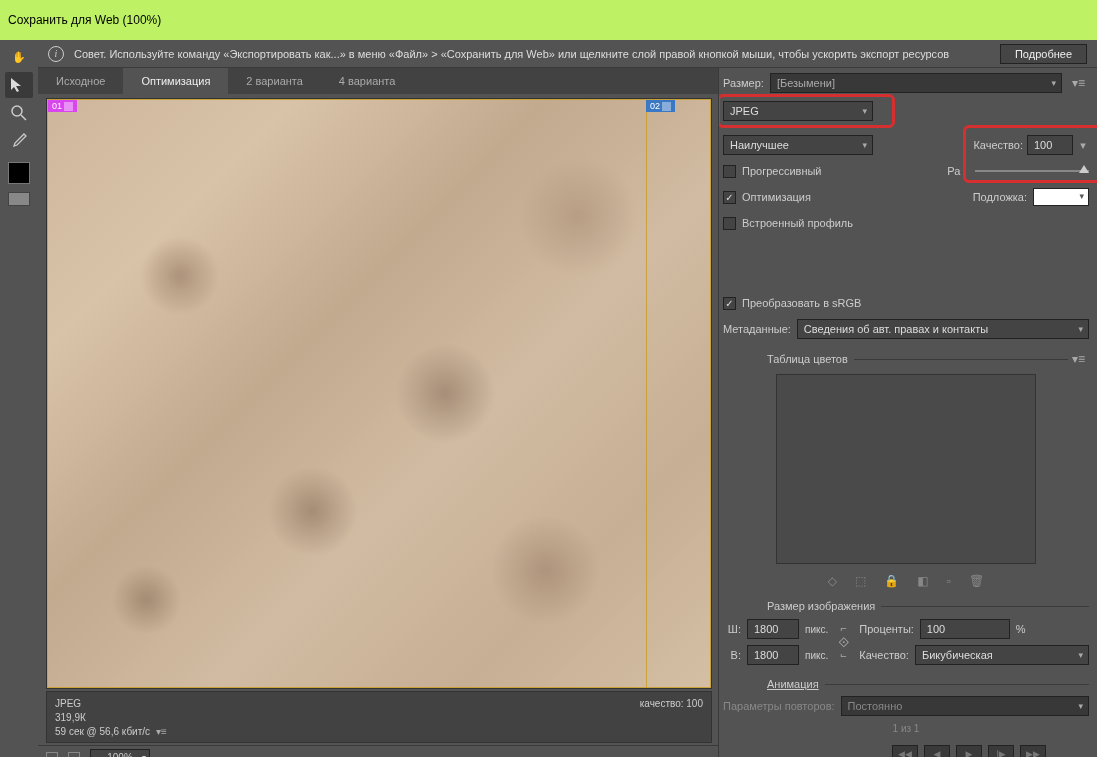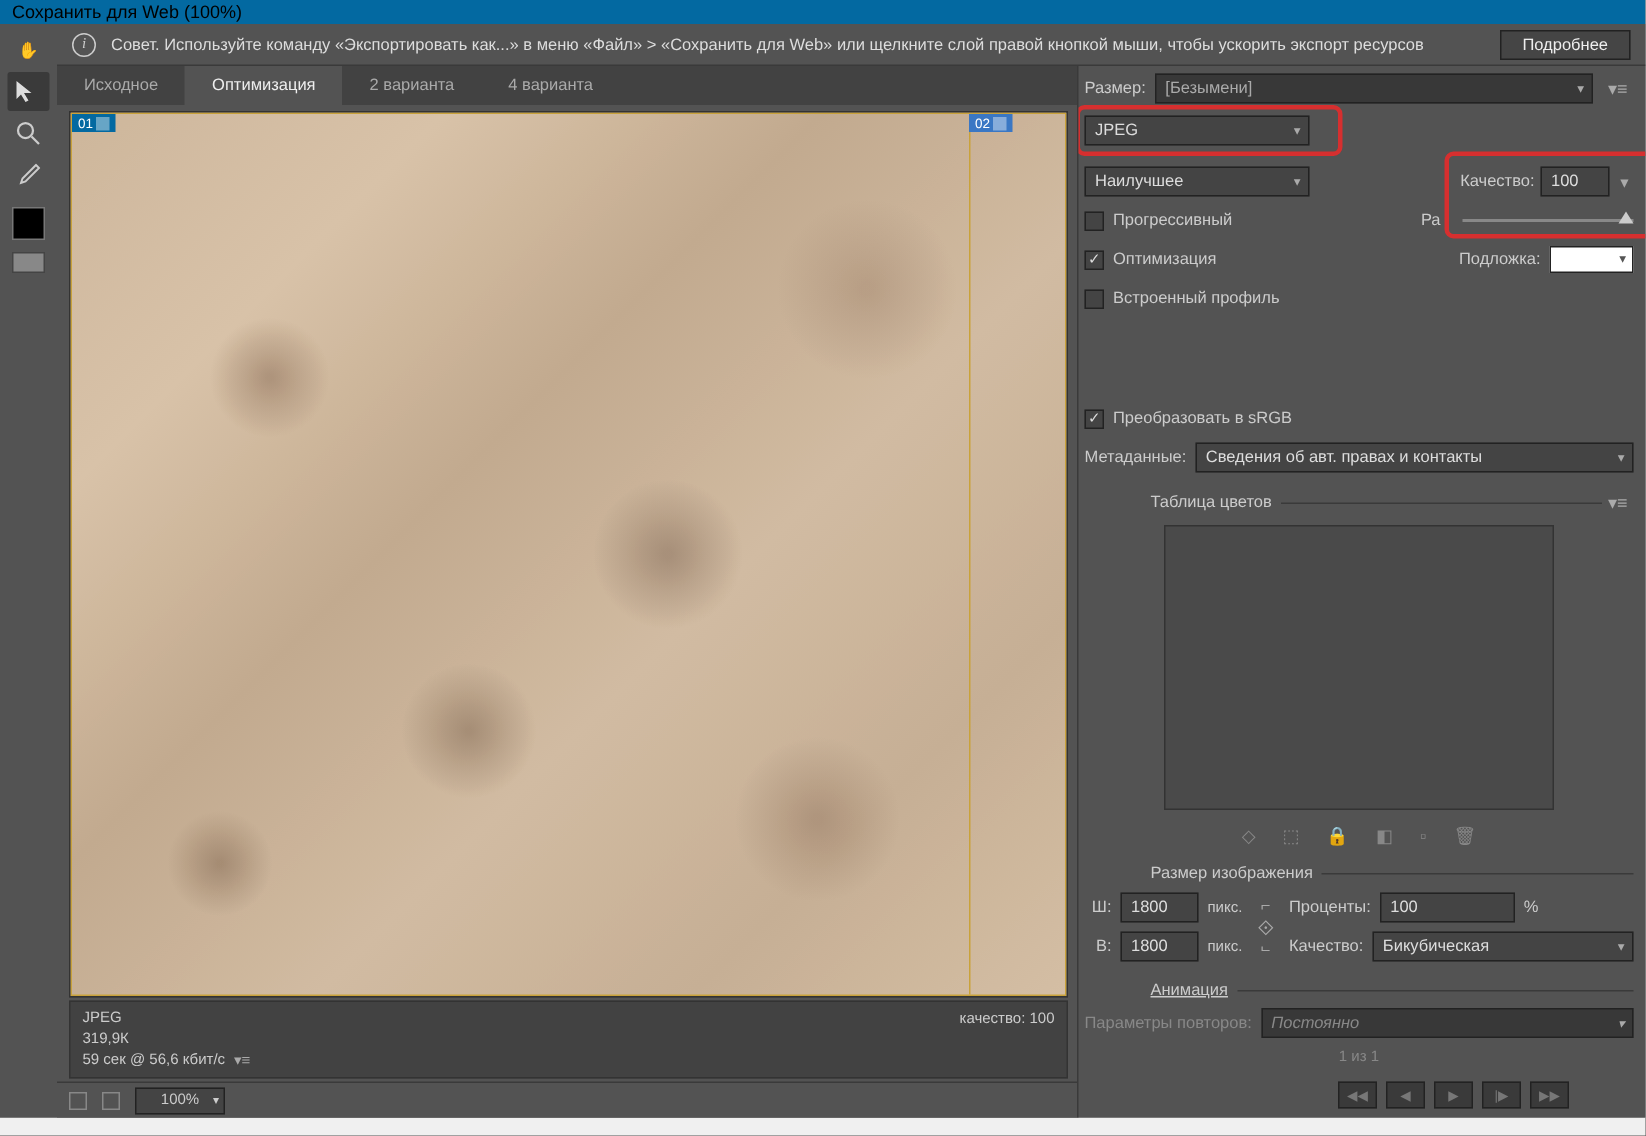--- a/index.html
+++ b/index.html
@@ -1,17 +1,17 @@
 <!DOCTYPE html>
 <html><head>
 <meta charset="utf-8">
 <style>
   * { box-sizing: border-box; margin: 0; padding: 0; font-family: "Segoe UI", Tahoma, sans-serif; }
   body { background: #f0f0f0; width: 1097px; height: 757px; overflow: hidden; font-size: 11px; color: #ccc; }
-  .titlebar { height: 16px; background: #0369a1; color: #000; display: flex; align-items: center; padding: 0 8px; font-size: 12px; }
+  .titlebar { height: 40px; background: #bef264; color: #000; display: flex; align-items: center; padding: 0 8px; font-size: 12px; }
   .main { display: flex; height: 729px; background: #535353; }
   .tool-col { width: 38px; background: #535353; display: flex; flex-direction: column; align-items: center; padding-top: 4px; gap: 2px; }
   .tool-btn { width: 28px; height: 26px; display: flex; align-items: center; justify-content: center; color: #ccc; border-radius: 2px; }
   .tool-btn.active { background: #3a3a3a; }
   .color-sw { width: 22px; height: 22px; background: #000; border: 1px solid #777; margin-top: 6px; }
   .toggle-sw { width: 22px; height: 14px; background: #888; margin-top: 6px; border: 1px solid #444; }
   .content { flex: 1; display: flex; flex-direction: column; }
   .infobar { height: 28px; background: #535353; border-bottom: 1px solid #3a3a3a; display: flex; align-items: center; padding: 0 10px; gap: 10px; }
   .info-icon { width: 16px; height: 16px; border: 1.5px solid #ccc; border-radius: 50%; display: flex; align-items: center; justify-content: center; font-size: 10px; font-style: italic; font-family: serif; }
   .info-text { flex: 1; color: #ddd; font-size: 11px; white-space: nowrap; overflow: hidden; }
@@ -28,21 +28,21 @@
     radial-gradient(circle at 80% 20%, rgba(140,110,90,.3) 4px, transparent 60px),
     radial-gradient(circle at 40% 70%, rgba(110,85,65,.4) 2px, transparent 45px),
     radial-gradient(circle at 75% 80%, rgba(130,100,80,.35) 3px, transparent 55px),
     radial-gradient(circle at 15% 85%, rgba(115,88,68,.4) 2px, transparent 35px),
     linear-gradient(135deg, #c9b39a 0%, #d4bfa6 20%, #bfa88e 40%, #cdb8a0 60%, #c3ad94 80%, #d0bba2 100%);
     filter: contrast(1.05);
   }
   .slice-overlay { position: absolute; inset: 0; border: 1px solid #c9a23a; }
   .slice-divider { position:absolute; top:0; bottom:0; left: 598px; width:1px; background:#c9a23a; }
   .slice-badge { position: absolute; top: 0; font-size: 9px; padding: 1px 4px; color: #fff; display:flex; align-items:center; gap:2px;}
-  .sb1 { left: 0; background: #0369a1; }
+  .sb1 { left: 0; background: #d946ef; }
   .sb2 { left: 598px; background: #3a77c4; }
   .sb-icon { width:9px; height:9px; background: rgba(255,255,255,0.4); display:inline-block; }
   .preview-info { height: 52px; margin: 0 6px 2px 8px; background: #424242; border: 1px solid #333; padding: 4px 8px; color: #ccc; font-size: 10px; position: relative; display:flex; flex-direction:column; justify-content:space-around;}
   .quality-lbl { position: absolute; right: 8px; top: 6px; }
   .status-row { height: 24px; display: flex; align-items: center; padding: 0 8px; gap: 10px; color: #ccc; font-size: 10px; background:#535353; border-top:1px solid #3a3a3a;}
   .sr-box { width:12px; height:12px; border:1px solid #888; }
   .zoom-dd { width:60px; height:18px; background:#444; border:1px solid #222; color:#ccc; display:flex; align-items:center; justify-content:center; font-size:10px; position:relative;}
   .zoom-dd:after{content:"▾"; position:absolute; right:3px; font-size:8px;}
 
   .right-panel { flex: 1; background: #535353; border-left: 1px solid #3a3a3a; padding: 4px 8px 4px 4px; display: flex; flex-direction: column; gap: 4px; overflow:hidden;}
@@ -272,21 +272,21 @@
             </div>
           </div>
         </div>
 
         <div class="section-header" style="margin-top:6px;text-decoration:underline;">
           <span>Анимация</span>
           <div class="dash"></div>
         </div>
         <div class="anim-row">
           <span class="lbl" style="color:#888">Параметры повторов:</span>
-          <div class="dd light" style="flex:1; color:#888;font-style:italic;">Постоянно</div>
+          <div class="dd light" style="flex:1; color:#888;">Постоянно</div>
         </div>
         <div class="pager">1 из 1</div>
         <div class="play-btns">
           <div style="width:120px"></div>
           <div class="pbtn">◀◀</div>
           <div class="pbtn">◀</div>
           <div class="pbtn">▶</div>
           <div class="pbtn">|▶</div>
           <div class="pbtn">▶▶</div>
         </div>

